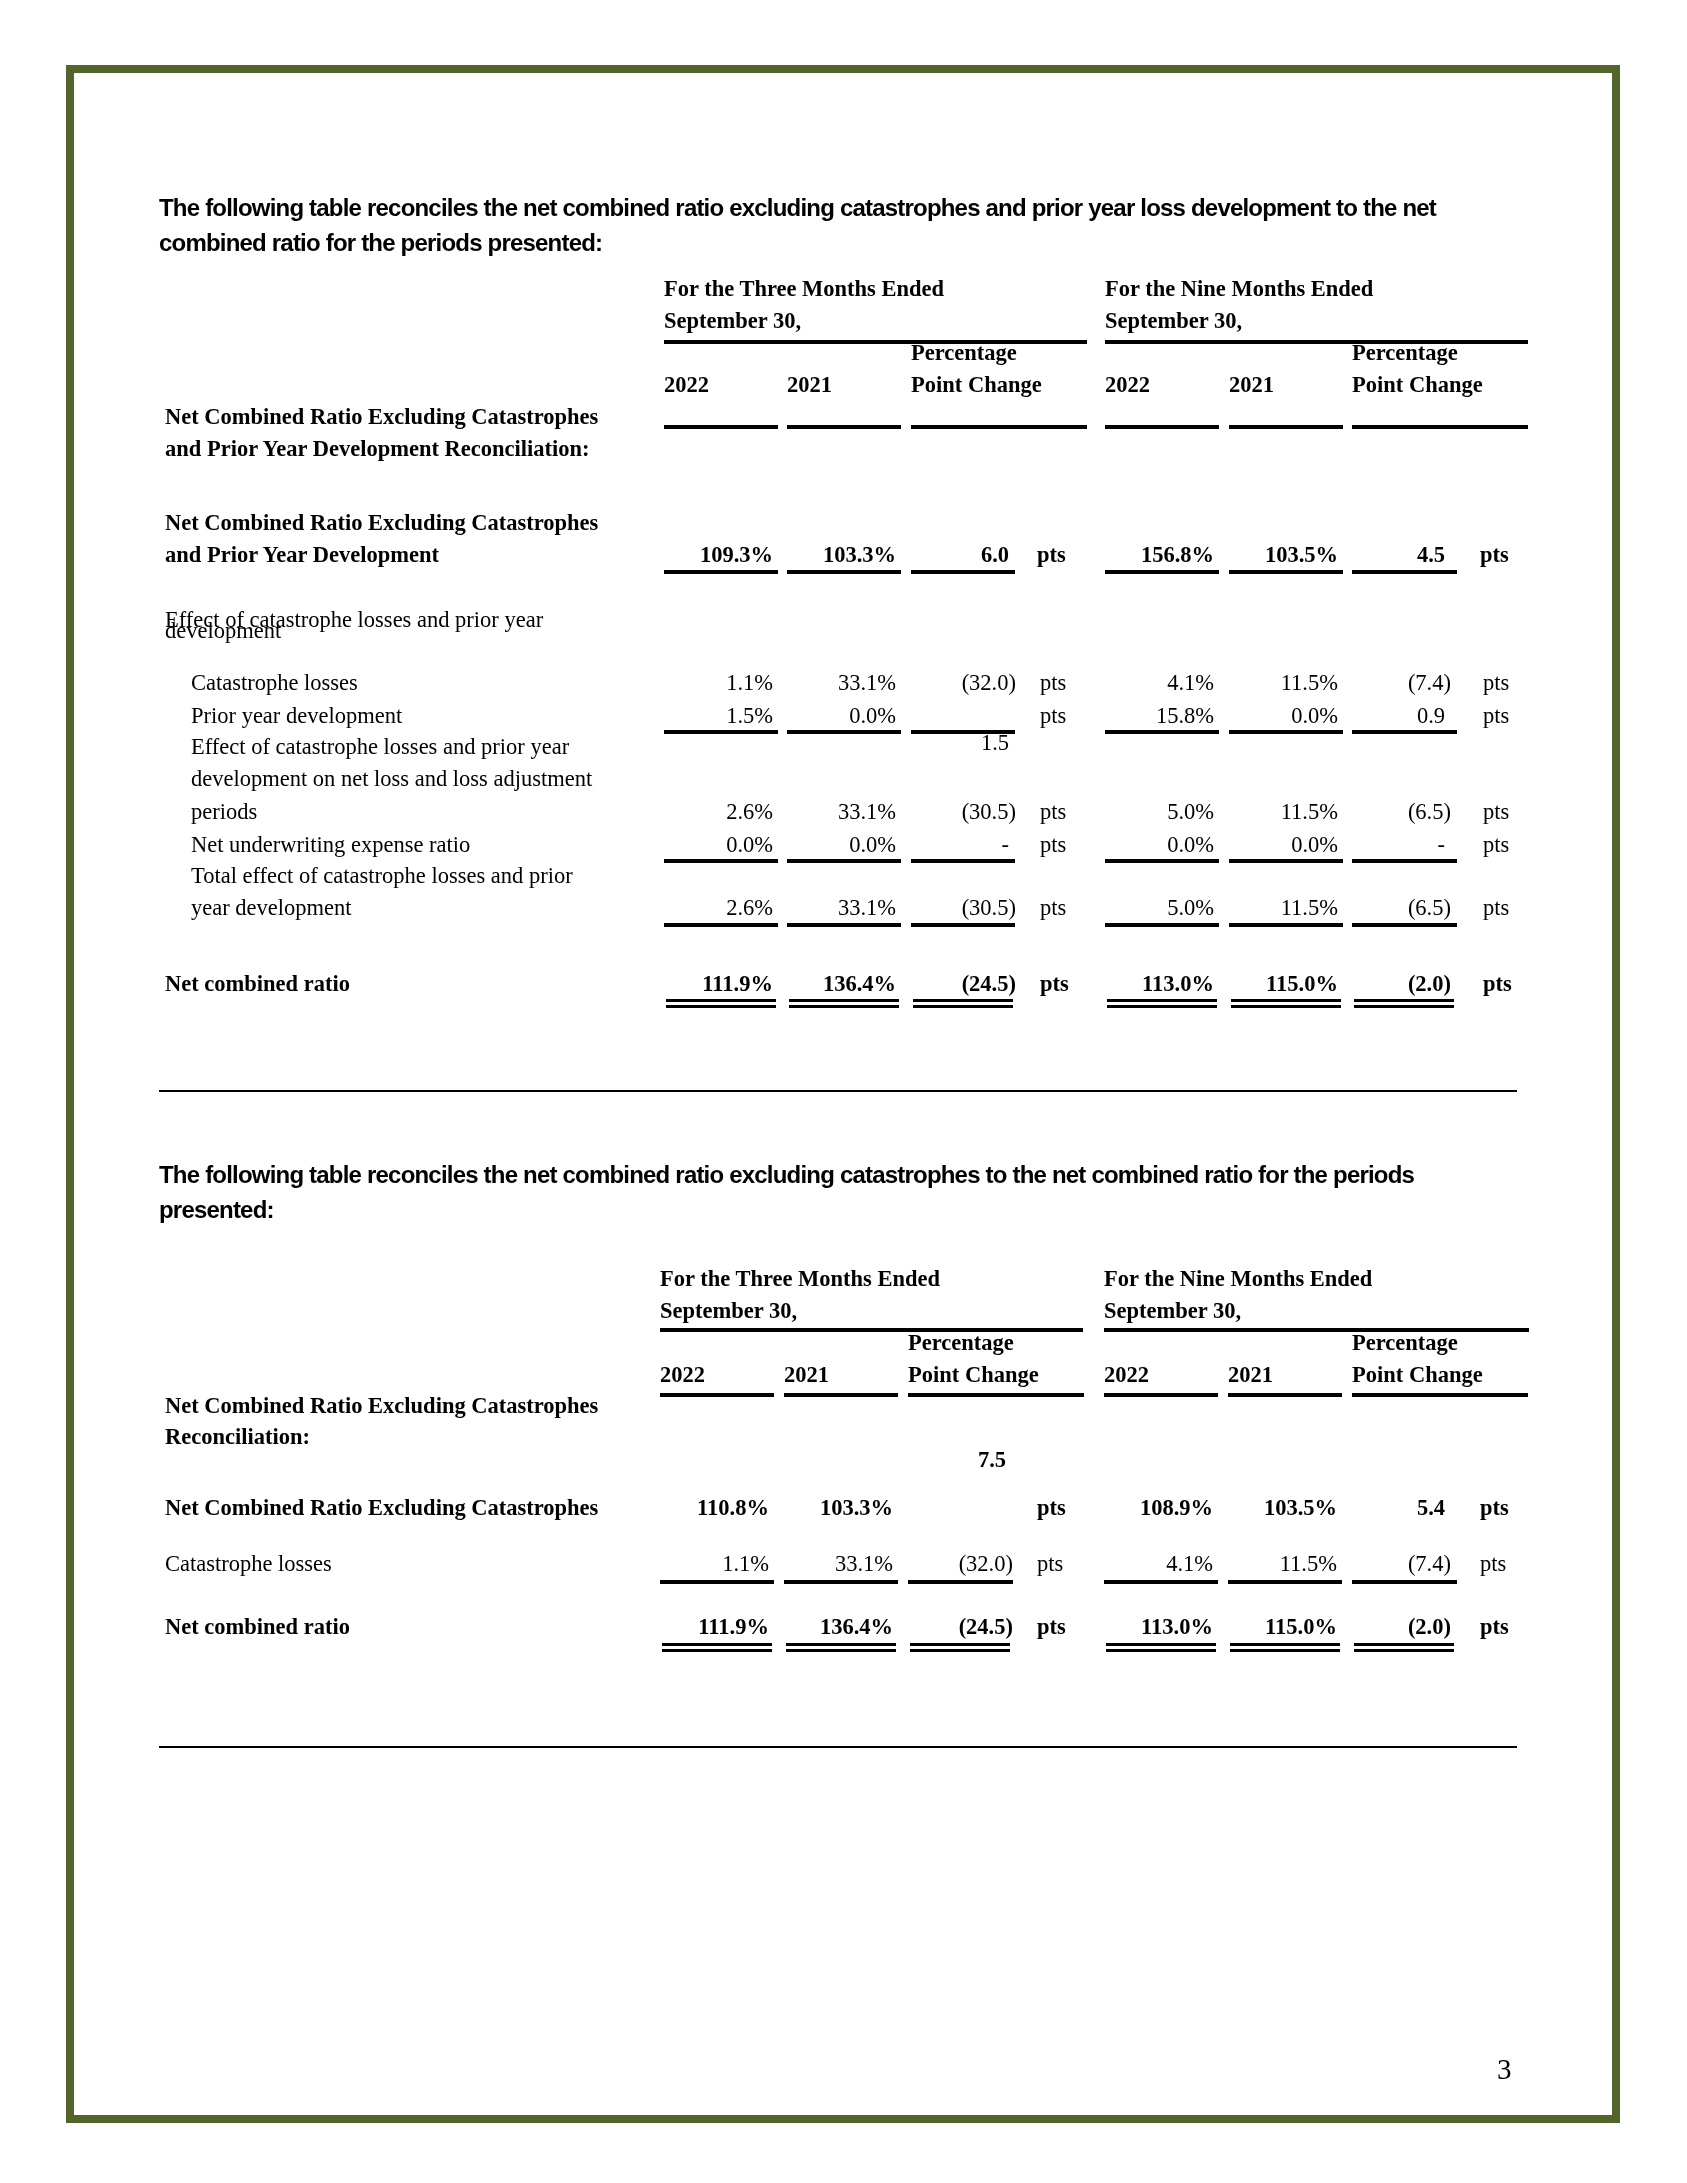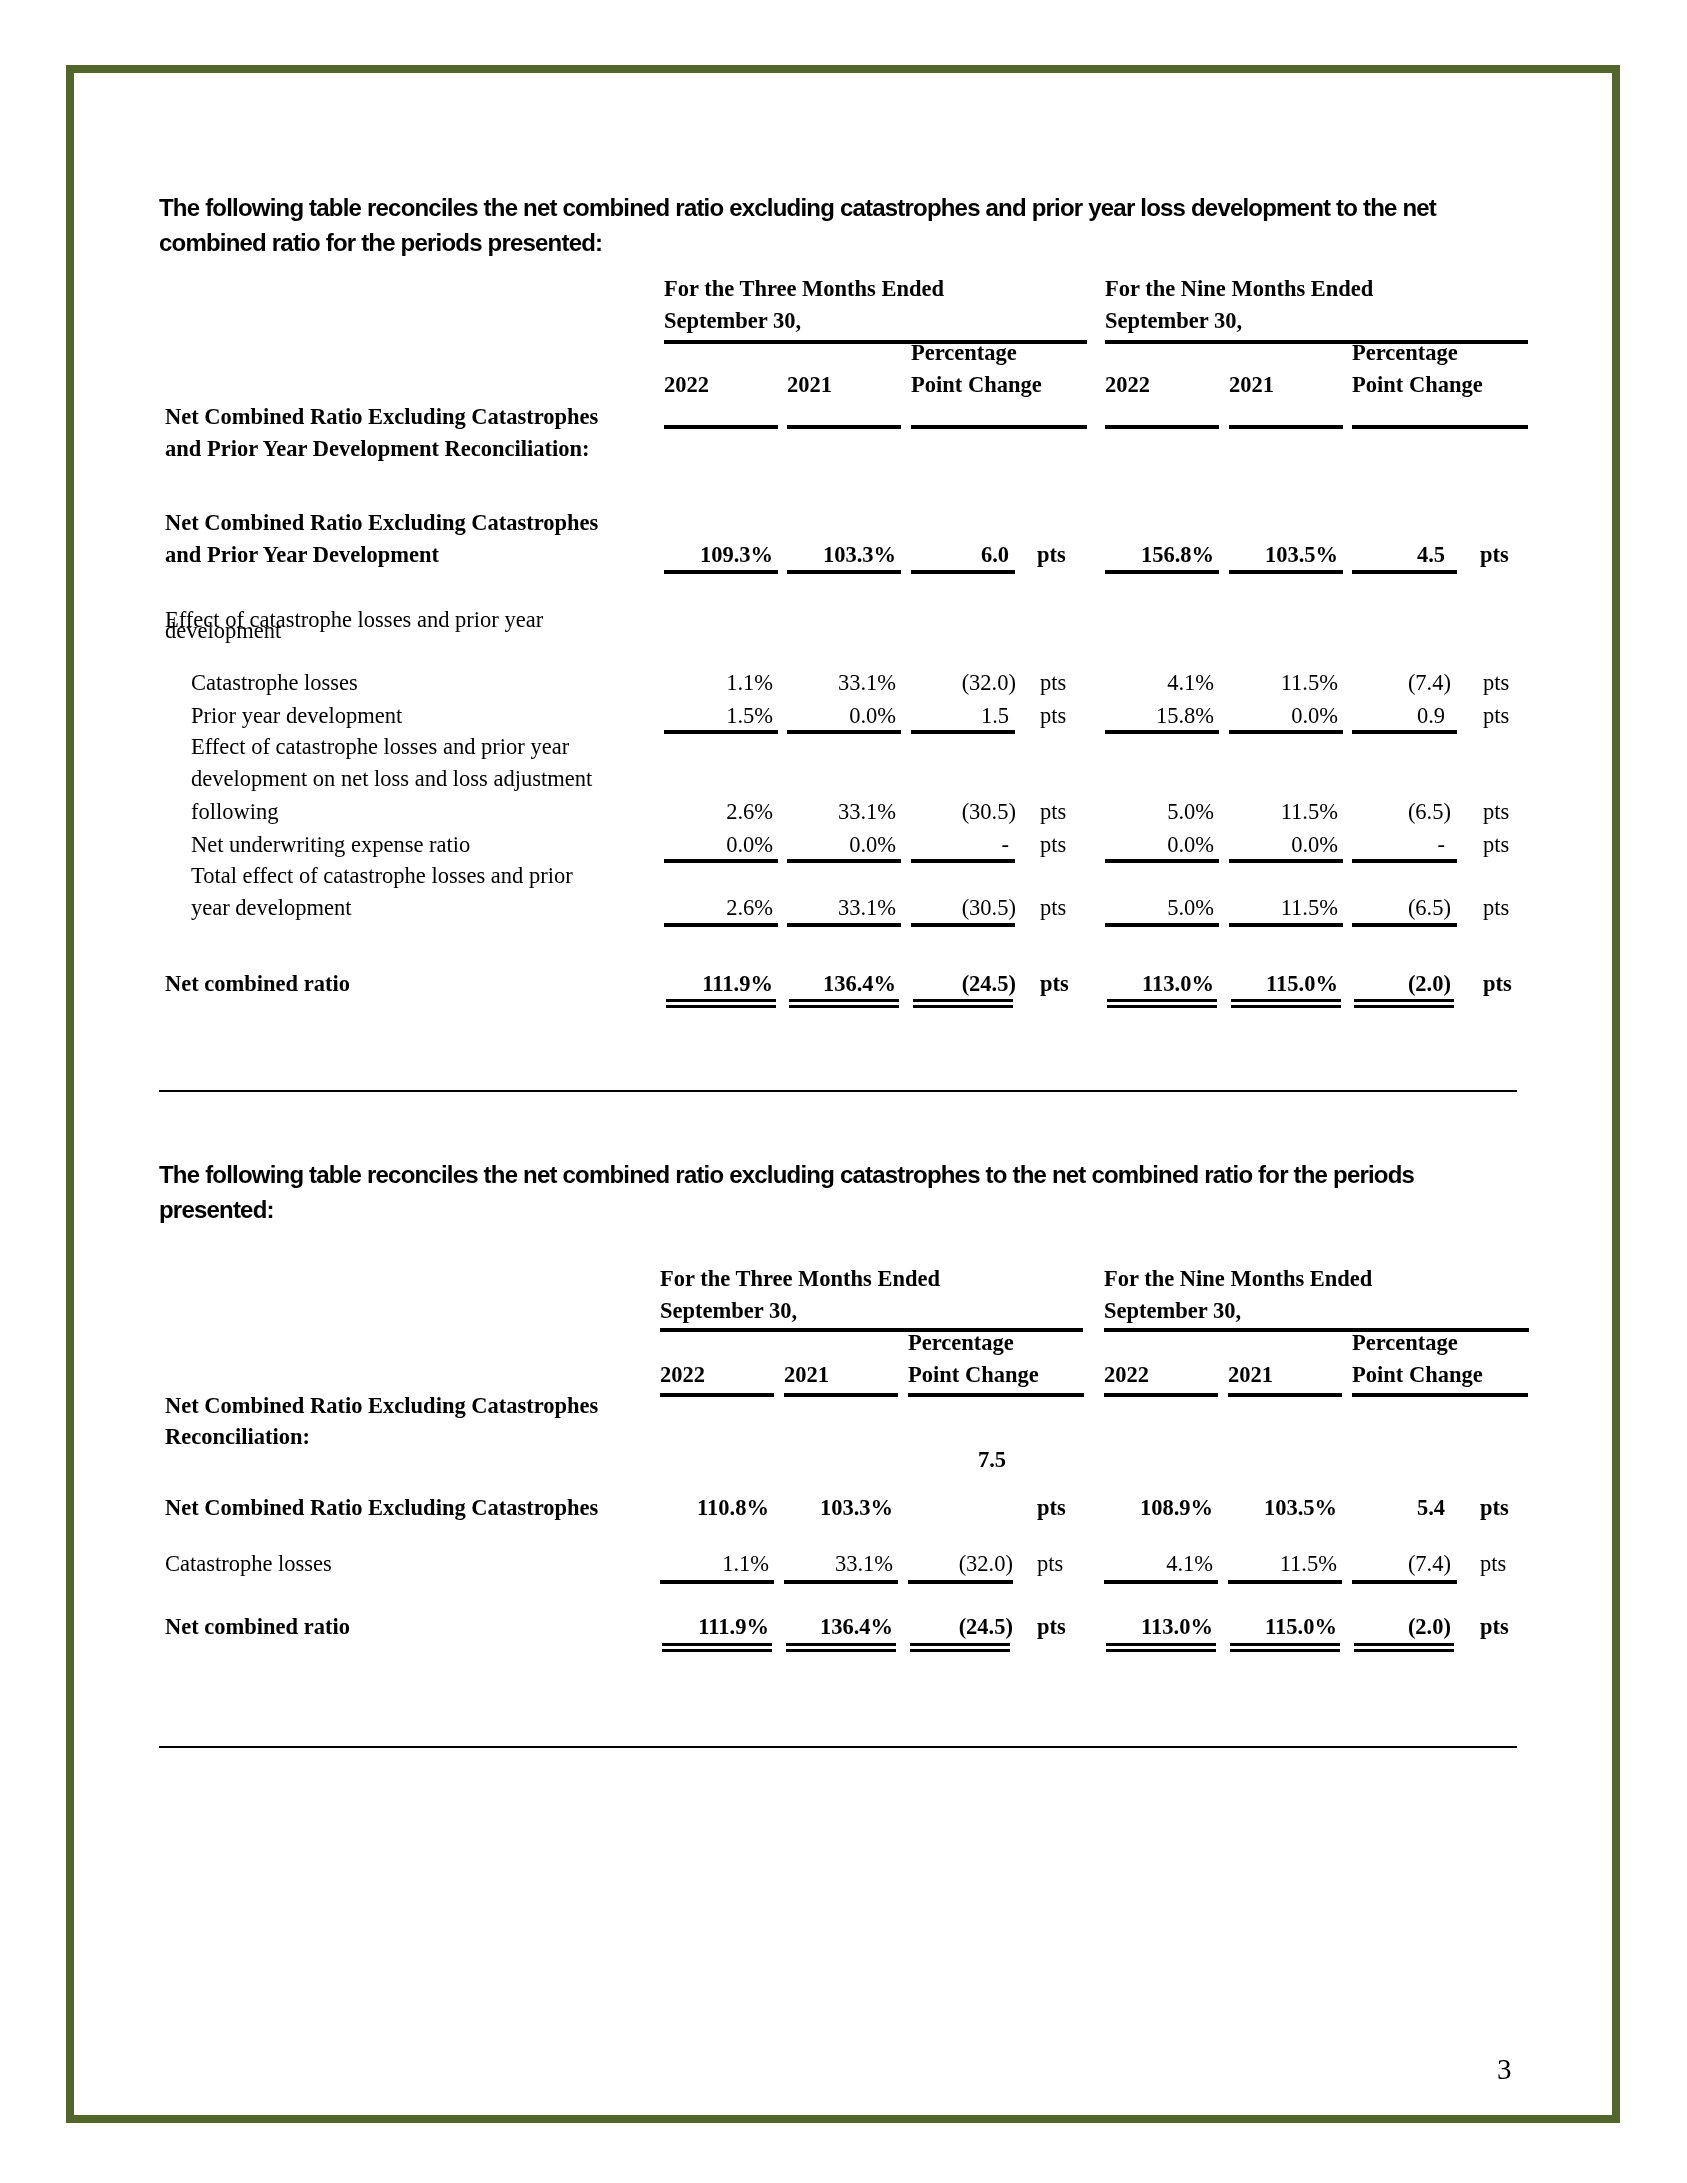--- a/index.html
+++ b/index.html
@@ -84,38 +84,38 @@
     <div class="abs serif r" style="left:1105px;width:109px;top:672px">4.1%</div>
     <div class="abs serif r" style="left:1229px;width:109px;top:672px">11.5%</div>
     <div class="abs serif r" style="left:1352px;width:99px;top:672px">(7.4)</div>
     <div class="abs serif" style="left:1483px;top:672px">pts</div>
   </div>
 
   <div>
     <div class="abs serif" style="left:191px;top:705px">Prior year development</div>
     <div class="abs serif r" style="left:664px;width:109px;top:705px">1.5%</div>
     <div class="abs serif r" style="left:787px;width:109px;top:705px">0.0%</div>
-    <div class="abs serif r" style="left:911px;width:98px;top:705px">1.5</div>
+    <div class="abs serif r" style="left:911px;width:98px;top:732px">1.5</div>
     <div class="abs serif" style="left:1040px;top:705px">pts</div>
     <div class="abs serif r" style="left:1105px;width:109px;top:705px">15.8%</div>
     <div class="abs serif r" style="left:1229px;width:109px;top:705px">0.0%</div>
     <div class="abs serif r" style="left:1352px;width:93px;top:705px">0.9</div>
     <div class="abs serif" style="left:1483px;top:705px">pts</div>
     <div class="rule" style="left:664px;width:114px;top:730px"></div>
     <div class="rule" style="left:787px;width:114px;top:730px"></div>
     <div class="rule" style="left:911px;width:104px;top:730px"></div>
     <div class="rule" style="left:1105px;width:114px;top:730px"></div>
     <div class="rule" style="left:1229px;width:114px;top:730px"></div>
     <div class="rule" style="left:1352px;width:105px;top:730px"></div>
   </div>
 
   <div>
     <div class="abs serif" style="left:191px;top:736px">Effect of catastrophe losses and prior year</div>
     <div class="abs serif" style="left:191px;top:768px">development on net loss and loss adjustment</div>
-    <div class="abs serif" style="left:191px;top:801px">following</div>
+    <div class="abs serif" style="left:191px;top:801px">periods</div>
     <div class="abs serif r" style="left:664px;width:109px;top:801px">2.6%</div>
     <div class="abs serif r" style="left:787px;width:109px;top:801px">33.1%</div>
     <div class="abs serif r" style="left:911px;width:105px;top:801px">(30.5)</div>
     <div class="abs serif" style="left:1040px;top:801px">pts</div>
     <div class="abs serif r" style="left:1105px;width:109px;top:801px">5.0%</div>
     <div class="abs serif r" style="left:1229px;width:109px;top:801px">11.5%</div>
     <div class="abs serif r" style="left:1352px;width:99px;top:801px">(6.5)</div>
     <div class="abs serif" style="left:1483px;top:801px">pts</div>
   </div>
 

